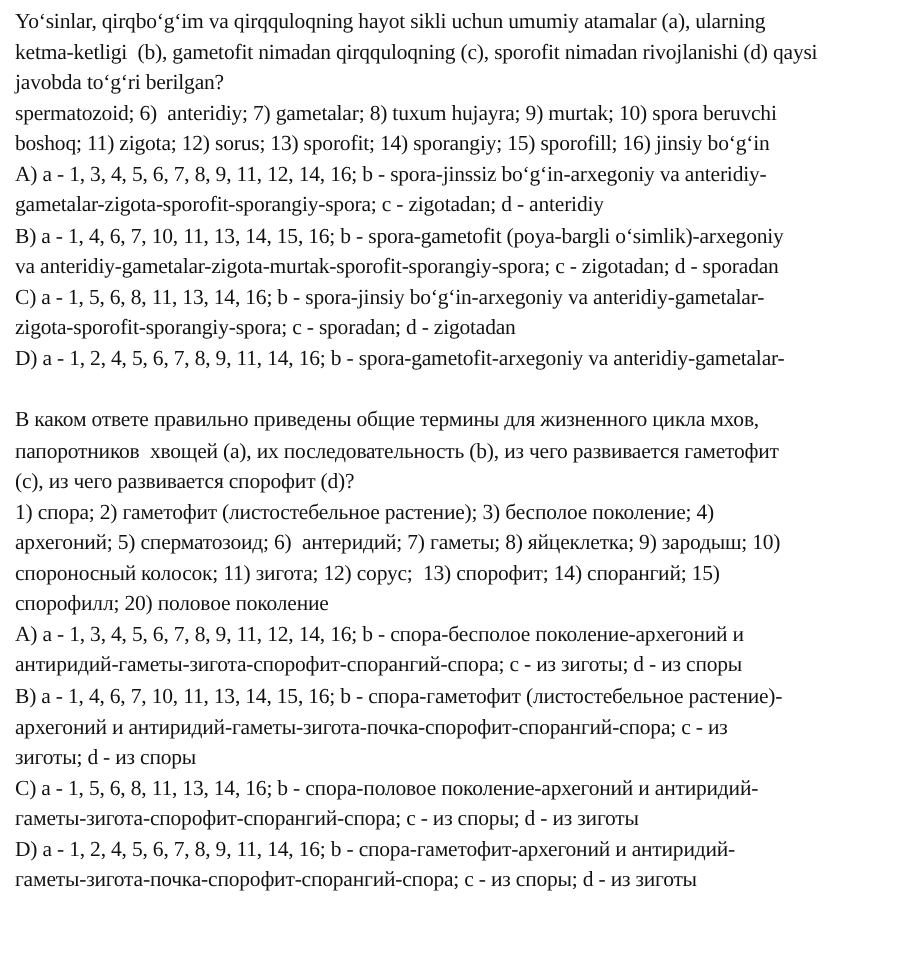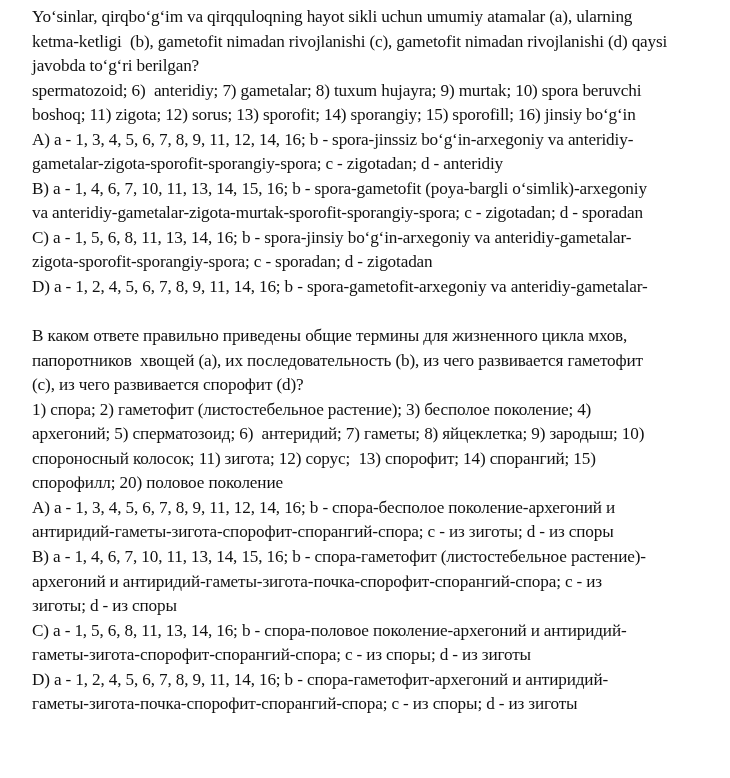--- a/index.html
+++ b/index.html
@@ -3,32 +3,32 @@
   <meta charset="utf-8">
   <style>
     html, body { margin: 0; padding: 0; background: #ffffff; }
     body {
       width: 730px; height: 778px; overflow: hidden;
       font-family: "Liberation Serif", "DejaVu Serif", serif;
       font-size: 17.2px; color: #111111;
       letter-spacing: -0.15px;
     }
     .page { padding: 5px 8px 0 12px; }
-    .line { height: 24.55px; line-height: 24.55px; white-space: pre; margin-left: 20px; }
+    .line { height: 24.55px; line-height: 24.55px; white-space: pre; }
     .gap { height: 24.55px; }
   </style>
 </head>
 <body>
 
 <div class="page">
 
   <div>
     <div>
       <div class="line">Yo‘sinlar, qirqbo‘g‘im va qirqquloqning hayot sikli uchun umumiy atamalar (a), ularning</div>
-      <div class="line">ketma-ketligi  (b), gametofit nimadan rivojlanishi (c), gametofit nimadan rivojlanishi (d) qaysi</div>
+      <div class="line">ketma-ketligi  (b), gametofit nimadan qirqquloqning (c), sporofit nimadan rivojlanishi (d) qaysi</div>
       <div class="line">javobda to‘g‘ri berilgan?</div>
     </div>
     <div>
       <div class="line">spermatozoid; 6)  anteridiy; 7) gametalar; 8) tuxum hujayra; 9) murtak; 10) spora beruvchi</div>
       <div class="line">boshoq; 11) zigota; 12) sorus; 13) sporofit; 14) sporangiy; 15) sporofill; 16) jinsiy bo‘g‘in</div>
     </div>
     <div>
       <div class="line">A) a - 1, 3, 4, 5, 6, 7, 8, 9, 11, 12, 14, 16; b - spora-jinssiz bo‘g‘in-arxegoniy va anteridiy-</div>
       <div class="line">gametalar-zigota-sporofit-sporangiy-spora; c - zigotadan; d - anteridiy</div>
     </div>

